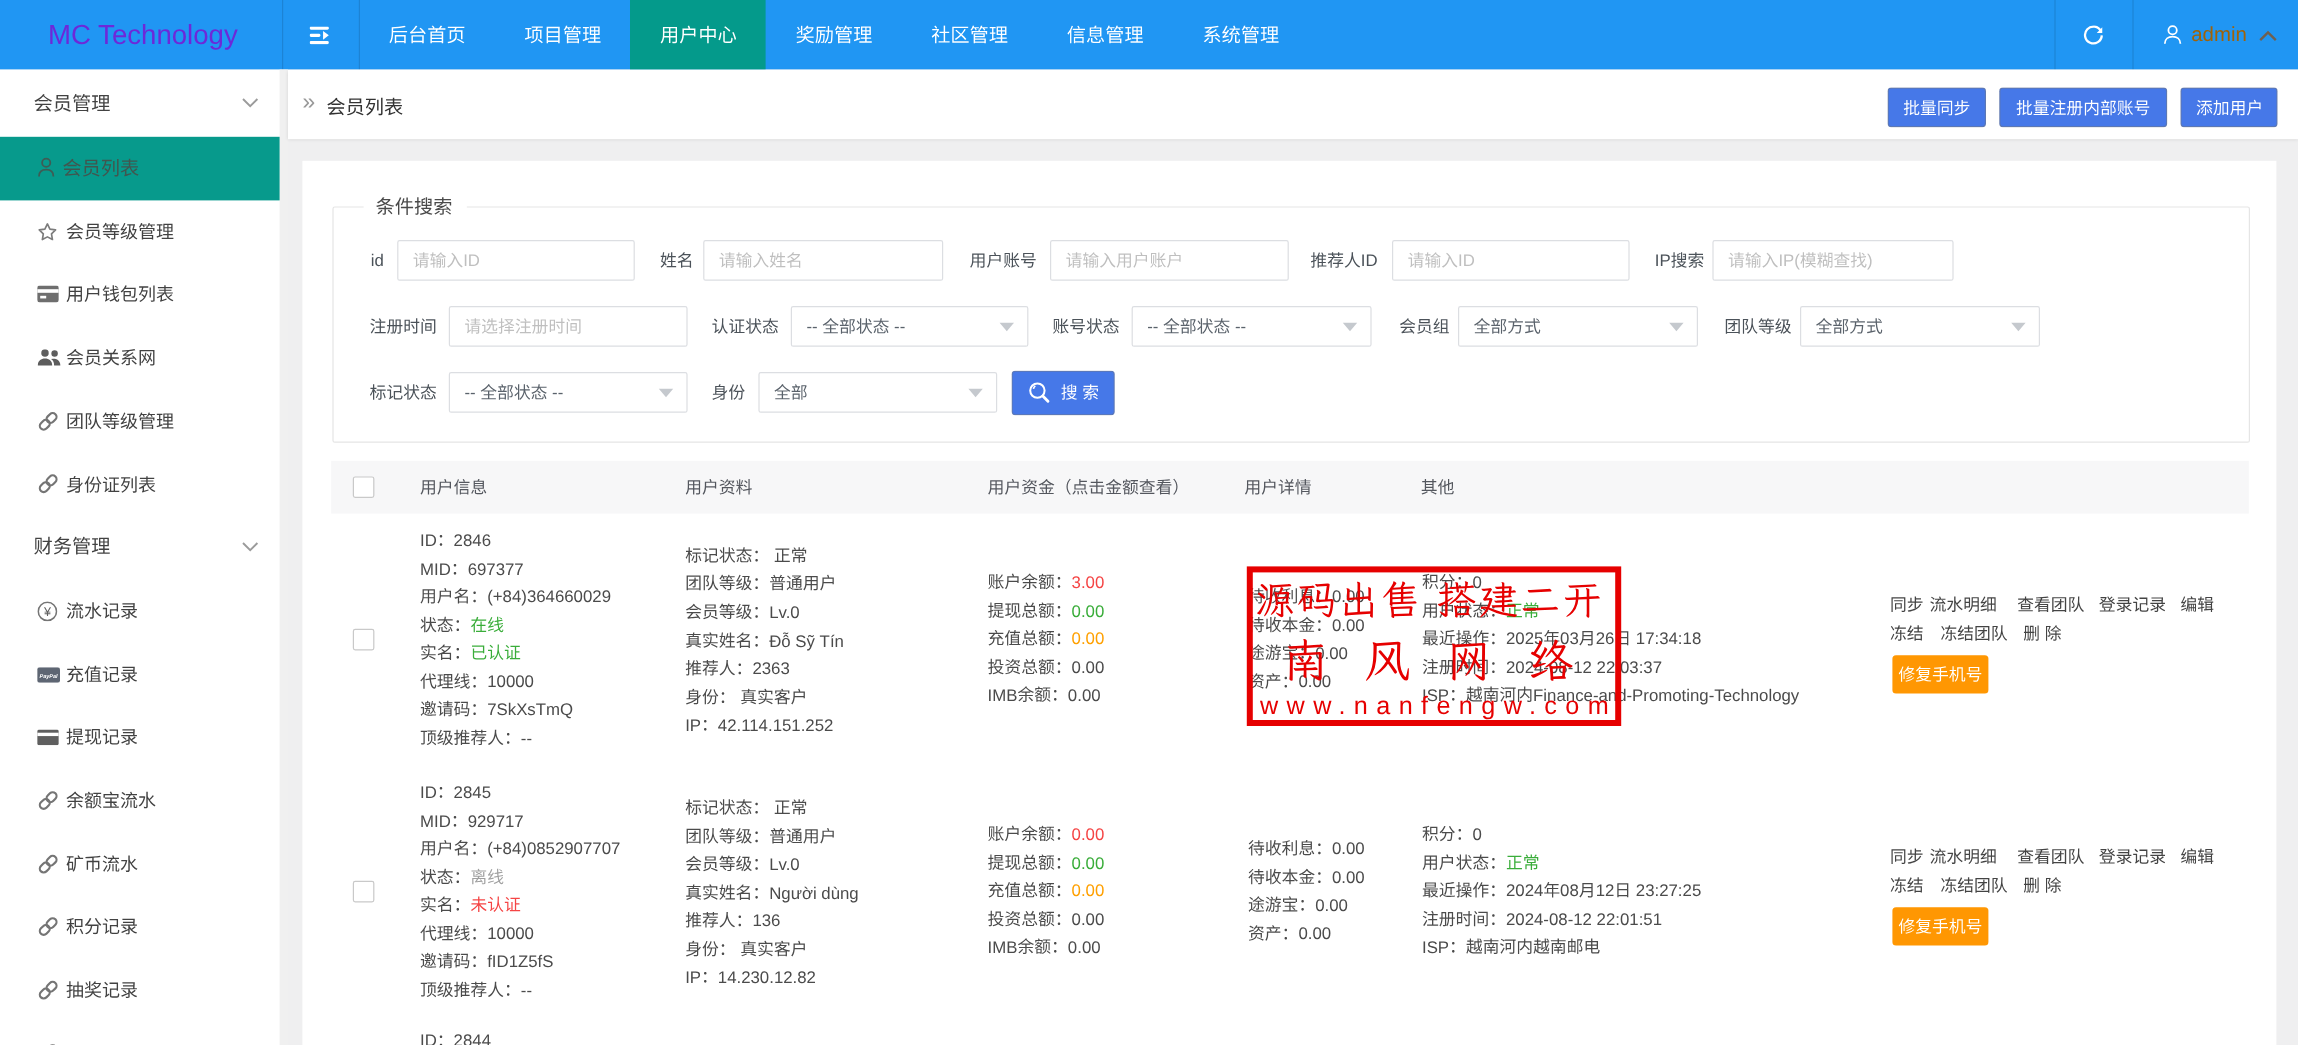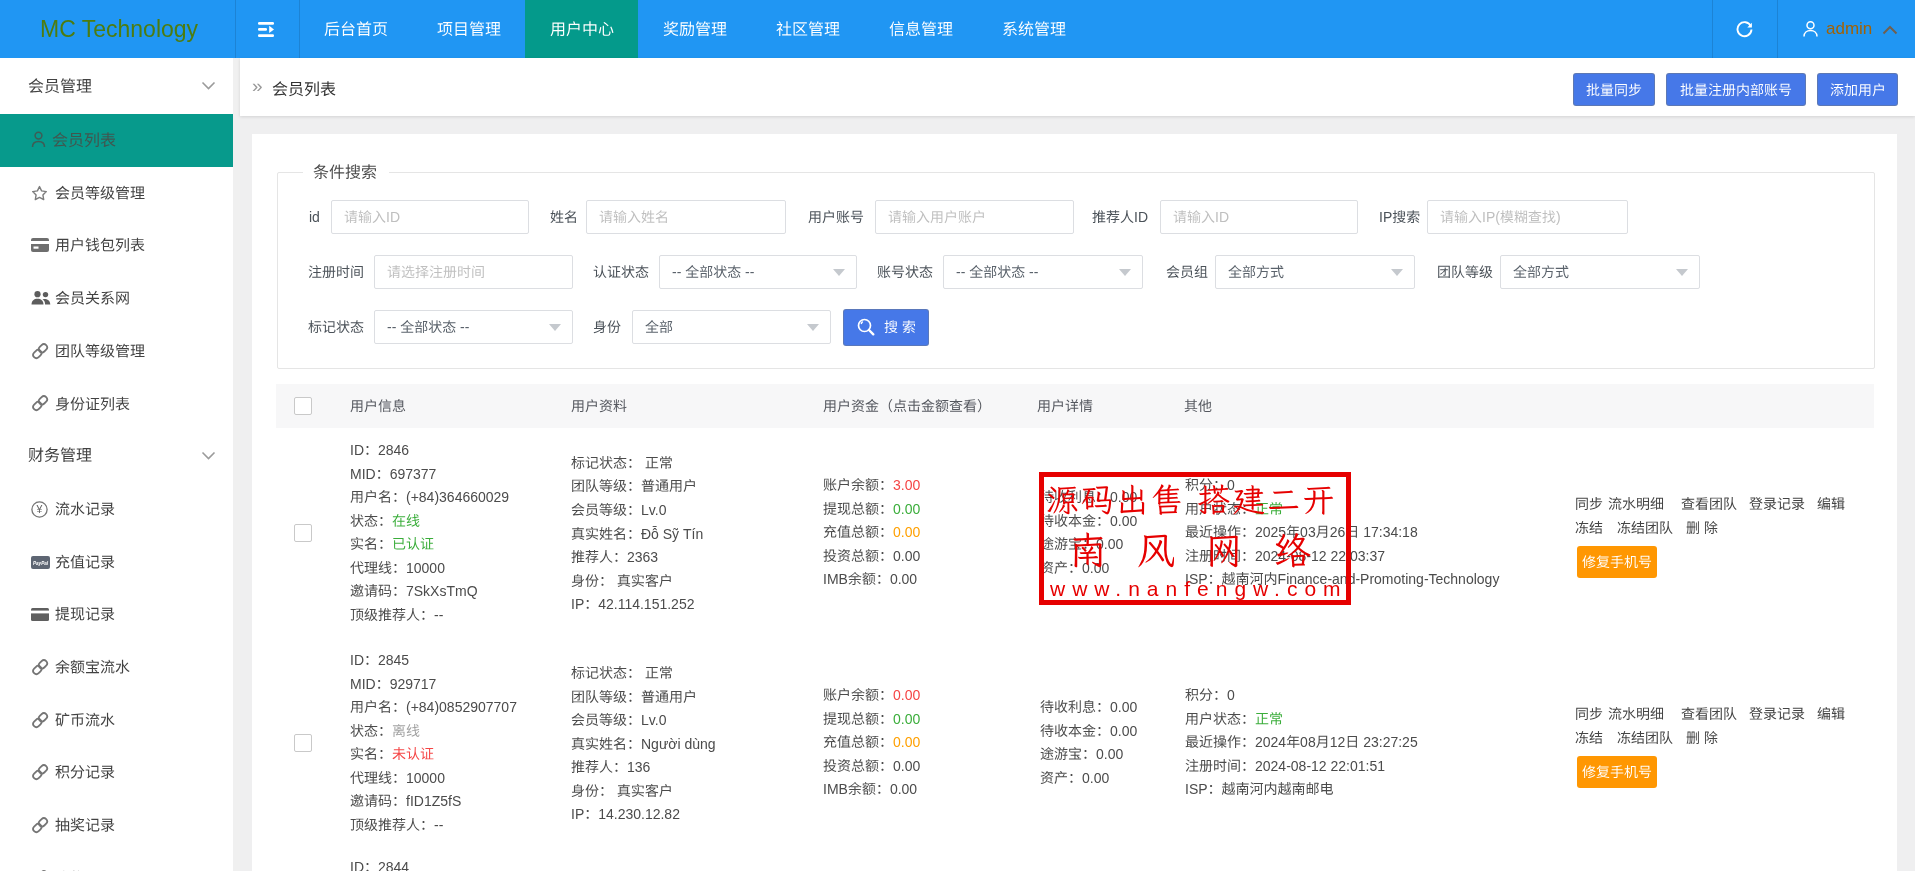--- a/index.html
+++ b/index.html
@@ -190,21 +190,21 @@
       <path id="k5EFA" d="M760 527 754 460 650 454V521ZM770 642 764 577 650 571V635ZM188 333 271 340Q261 299 247.0 255.5Q233 212 215 172Q184 179 147 179Q89 179 73.5 172.5Q58 166 58 151Q58 138 62.5 126.0Q67 114 80 114Q83 114 91 116Q108 120 124.0 122.0Q140 124 155 124Q173 124 189 121Q161 69 130.0 28.5Q99 -12 61 -53Q50 -65 45.0 -73.5Q40 -82 40 -87Q40 -93 46 -93Q55 -93 87.0 -71.0Q119 -49 162.5 -5.0Q206 39 247 106Q274 96 303 81Q433 16 582.0 -21.0Q731 -58 906 -85Q909 -86 912.0 -86.0Q915 -86 918 -86Q930 -86 942.0 -74.0Q954 -62 962.5 -48.5Q971 -35 971 -31Q971 -22 954 -20Q758 0 600.0 37.5Q442 75 317 134Q306 139 295.0 144.0Q284 149 273 153Q285 177 298.5 211.5Q312 246 324.0 279.5Q336 313 343.0 336.0Q350 359 350 360Q350 363 345.5 372.0Q341 381 330.0 389.5Q319 398 300 398Q298 398 296.0 397.5Q294 397 292 397L196 387Q229 430 259.0 479.5Q289 529 318 581Q322 587 329.5 594.5Q337 602 337 612Q337 617 325.5 631.5Q314 646 291 646Q288 646 285.0 646.0Q282 646 279 645L140 629Q134 628 128.5 628.0Q123 628 117 628Q102 628 87 631Q84 632 79 632Q73 632 73 627Q73 623 74 621Q76 617 82.0 605.5Q88 594 100.0 583.5Q112 573 131 573Q139 573 147.0 574.0Q155 575 165 576L250 587Q225 539 193.5 487.0Q162 435 123 382Q119 376 116.5 370.5Q114 365 114 360Q114 350 126.5 338.0Q139 326 152 326Q160 326 168.0 329.0Q176 332 188 333ZM650 167 926 178Q943 180 943 192Q943 201 933.5 212.0Q924 223 911.5 231.0Q899 239 889 239Q883 239 875 236Q866 232 850.0 230.0Q834 228 823 227L650 220V288L836 299Q857 301 857 314Q857 323 848.5 333.0Q840 343 828.5 350.0Q817 357 808 357Q803 357 795 354Q783 350 773.0 349.0Q763 348 755 347L650 341V404L806 413Q820 414 828.0 416.0Q836 418 836 425Q836 430 830.0 439.5Q824 449 810 464L818 530L919 536Q941 538 941 550Q941 554 934.5 564.0Q928 574 917.5 583.0Q907 592 895 592Q891 592 885 590Q878 587 867.0 585.0Q856 583 847 582L824 581L830 629Q831 637 835.0 644.0Q839 651 839 659Q839 672 825.0 684.0Q811 696 794 696Q787 696 783 695L650 687V764Q650 778 637.0 785.5Q624 793 609.0 796.0Q594 799 587 799Q577 799 577 794Q577 791 581 785Q588 776 591.0 760.5Q594 745 594 728V684L476 677H466Q447 677 426 680Q423 681 419 681Q413 681 413.0 677.0Q413 673 418.0 664.5Q423 656 428 649L433 642Q446 629 454.0 626.5Q462 624 470 624Q475 624 480.5 624.5Q486 625 493 625L593 631V567L415 557H400Q376 557 359 560Q358 560 357.0 560.5Q356 561 354 561Q349 561 349 556Q349 553 350 551Q350 550 358.0 536.0Q366 522 377 513Q381 509 388.0 508.0Q395 507 403 507Q409 507 415.0 507.5Q421 508 428 508L593 517V451L477 445Q472 445 465.5 444.5Q459 444 451 444Q444 444 437.5 444.5Q431 445 426 446Q425 446 423.5 446.5Q422 447 421 447Q415 447 415 442Q415 441 420.5 429.0Q426 417 437.0 405.5Q448 394 466 394Q471 394 477.5 394.5Q484 395 491 395L592 401V337L469 330Q462 330 454.0 329.5Q446 329 438 329Q421 329 407 332Q405 333 401 333Q396 333 396 328Q396 321 404.0 307.0Q412 293 426 285Q440 278 465 278Q470 278 474.5 278.5Q479 279 484 279L592 285L591 218L401 210H388Q378 210 366.0 210.5Q354 211 346 214Q340 216 338 216Q329 216 329 209Q329 205 332 200Q334 197 336.5 191.5Q339 186 343 181Q352 169 362 163Q365 162 369.0 161.0Q373 160 378 159Q383 159 390.0 158.5Q397 158 404 158H417L591 165V162Q591 145 590.0 130.0Q589 115 586 98Q585 96 585.0 93.0Q585 90 585 88Q585 69 596.5 60.0Q608 51 620.5 48.0Q633 45 634 45Q650 45 650 67Z"></path>
       <path id="k4E8C" d="M152 72 919 104Q930 105 937.0 109.0Q944 113 944 121Q944 132 932.0 145.0Q920 158 905.0 167.0Q890 176 881 176Q877 176 871 174Q861 171 847.5 168.5Q834 166 821 165L131 136Q125 136 119.5 135.5Q114 135 108 135Q85 135 65 140Q63 141 59 141Q52 141 52 134Q52 125 59.0 112.5Q66 100 74.0 91.0Q82 82 84 80Q96 71 120 71Q127 71 134.5 71.0Q142 71 152 72ZM271 535 755 562Q766 563 773.5 567.0Q781 571 781 578Q781 589 770.0 601.5Q759 614 745.0 623.0Q731 632 723 632Q719 632 717 631Q708 628 695.5 625.0Q683 622 672 621L251 596H238Q227 596 216.0 597.0Q205 598 194 601Q191 602 188 602Q181 602 181 595Q181 587 189.0 569.0Q197 551 211 540Q216 536 224.0 535.0Q232 534 242 534Q249 534 256.0 534.0Q263 534 271 535Z"></path>
       <path id="k5F00" d="M238 653 833 684Q859 686 859 698Q859 704 848.5 716.0Q838 728 824.0 738.0Q810 748 802.0 748.0Q794 748 784.0 744.0Q774 740 751 739L216 711H204Q178 711 167.5 714.5Q157 718 155 718Q149 718 149 712Q149 689 171 668Q179 661 180 659Q190 652 212 652H224Q231 652 238 653ZM609 578V428L402 418Q404 458 405 500V599Q405 613 390.5 620.0Q376 627 359.0 630.0Q342 633 335 633Q321 633 321 626Q321 622 327 615Q338 601 338 566Q338 455 336 415L127 405H115Q89 405 78.5 408.5Q68 412 66 412Q60 412 60.0 407.0Q60 402 66.0 385.0Q72 368 91 351Q101 344 123 344L149 345L333 354Q327 310 313 247Q289 156 240.5 85.0Q192 14 115 -47Q92 -66 92.0 -73.0Q92 -80 99 -80Q102 -80 126 -70Q193 -41 257 23Q345 111 379 250Q391 313 397 357L609 367V19Q609 -9 605.0 -26.0Q601 -43 601 -46V-51Q601 -68 612.5 -79.0Q624 -90 637.5 -95.0Q651 -100 656 -100Q675 -100 675 -74L674 371L913 382Q939 384 939 398Q939 405 928.5 417.0Q918 429 904.0 438.5Q890 448 882.0 448.0Q874 448 864.0 444.0Q854 440 831 439L674 431V542L675 608Q675 619 665.0 627.0Q655 635 641.0 639.0Q627 643 615.5 645.0Q604 647 601 647Q589 647 589 640Q589 636 593 632Q609 612 609 578Z"></path>
       <path id="k5357" d="M463 344Q463 349 450.0 365.0Q437 381 419.0 399.5Q401 418 385.0 432.0Q369 446 363 446Q351 446 341.5 433.0Q332 420 332.0 415.0Q332 410 339 403Q359 384 376.0 365.5Q393 347 406 328Q411 321 415.5 316.5Q420 312 426 312Q428 312 437.0 316.5Q446 321 454.5 328.5Q463 336 463 344ZM518 134 742 143Q765 145 765 158Q765 167 756.5 178.0Q748 189 735.5 196.5Q723 204 712 204Q705 204 697 201Q686 197 674.0 195.0Q662 193 645 192L517 186L516 260L697 267Q702 267 707.5 269.5Q713 272 713 279Q713 283 706.5 293.0Q700 303 689.5 312.0Q679 321 667 321Q664 321 658 319Q641 313 616 312L559 309Q573 323 592.0 344.5Q611 366 625.5 386.0Q640 406 640 413Q640 423 630.0 434.5Q620 446 608.0 454.5Q596 463 588 463Q581 463 578 450Q577 441 571.5 424.5Q566 408 549.5 379.5Q533 351 496 306L343 299H336Q324 299 312.5 300.5Q301 302 289 304H287Q280 304 280 299Q280 296 281 294Q284 285 288.5 278.5Q293 272 300 265Q301 263 305 259Q311 252 327 252Q332 252 339.5 252.5Q347 253 355 253L459 257V184L313 177H301Q275 177 252 183Q250 184 246 184Q237 184 237 176Q237 175 242.5 162.0Q248 149 261.0 137.0Q274 125 296 125Q301 125 308.5 125.5Q316 126 325 126L459 132V92Q459 64 457.0 46.5Q455 29 452 12Q452 11 451.5 9.5Q451 8 451 6Q451 -4 461.0 -13.0Q471 -22 483.5 -28.0Q496 -34 503 -34Q512 -34 516.0 -28.0Q520 -22 520 -15ZM787 481V-9Q752 1 716.5 13.5Q681 26 640 45Q621 53 613 53Q603 53 603 46Q603 36 620.0 19.5Q637 3 663.5 -16.0Q690 -35 718.5 -52.0Q747 -69 770.5 -80.0Q794 -91 805 -91Q818 -91 835.5 -77.0Q853 -63 853 -31Q853 -24 852.5 -15.5Q852 -7 852 3L853 483Q853 486 856.0 491.0Q859 496 859 502Q859 513 846.5 524.0Q834 535 813 535H801L520 520L523 626L860 646Q884 648 884 660Q884 666 876.0 677.0Q868 688 855.5 697.0Q843 706 830 706Q823 706 815 703Q804 699 792.0 697.0Q780 695 763 694L525 680L528 779Q528 793 517.5 801.5Q507 810 493.0 815.0Q479 820 468.5 821.5Q458 823 457 823Q450 823 450 818Q450 814 451 812Q459 796 461.0 782.5Q463 769 463 753L462 677L193 661Q186 661 179.0 660.5Q172 660 166 660Q145 660 129 664Q127 665 123 665Q117 665 117 659Q117 655 118 653Q124 634 137.5 619.5Q151 605 172 605Q179 605 188.5 605.5Q198 606 210 607L462 622L460 517L228 504Q194 521 176.0 528.0Q158 535 150.0 535.0Q142 535 142 528Q142 522 145 514Q152 493 154.5 473.0Q157 453 157 427V412L152 52Q152 31 150.5 11.5Q149 -8 146 -33Q145 -38 145.0 -42.5Q145 -47 145 -51Q145 -67 156.5 -77.0Q168 -87 181.5 -91.5Q195 -96 199 -96Q217 -96 217 -71L220 451Z"></path>
       <path id="k98CE" d="M553 335Q583 387 623.5 477.0Q664 567 664 579Q663 602 625.0 619.0Q587 636 588 613V607Q589 588 581 560Q560 485 510 391Q450 466 366 564Q358 572 343.5 574.5Q329 577 314 555Q309 547 308.5 544.0Q308 541 313 532Q397 438 479 334Q422 237 361.5 172.5Q301 108 239 55Q224 42 224 34Q224 28 232.5 28.0Q241 28 254 35Q374 100 456 197Q487 235 518 281Q602 165 652 79Q663 62 673.0 60.0Q683 58 699 68Q729 88 708 117Q637 225 560 326ZM732 760 270 726Q206 750 193.5 750.0Q181 750 181 742Q181 737 183.5 731.5Q186 726 193.0 709.0Q200 692 200 664Q200 429 182 292Q156 102 60 -40Q35 -78 35.0 -86.5Q35 -95 38.0 -95.0Q41 -95 61 -81Q119 -37 167 48Q239 172 256 341Q271 517 271 667V669L719 700L712 395V373Q712 185 777 46Q808 -18 845.0 -54.5Q882 -91 921 -91Q956 -91 963 -44Q975 46 975 144Q975 185 964 185Q955 185 948 153Q917 -11 900 -11Q895 -11 891 -7Q839 48 808.5 148.5Q778 249 778 370V394L787 704Q787 708 789.5 712.0Q792 716 792.0 727.0Q792 738 775.0 749.0Q758 760 743 760Z"></path>
       <path id="k7F51" d="M471 579V583Q471 596 460.5 604.0Q450 612 437.0 616.0Q424 620 415 620Q405 620 405 613Q405 611 406 609Q411 592 411 579V575Q401 492 376 409Q344 456 319.0 487.0Q294 518 286 518Q280 518 268.0 509.0Q256 500 256 491Q256 487 258.5 483.0Q261 479 264 474Q285 449 308.5 416.5Q332 384 356 346Q331 277 300.5 215.0Q270 153 238 106Q228 90 228 80Q228 72 234 72Q245 72 271.5 101.5Q298 131 329.5 181.0Q361 231 388 293Q403 268 417.5 242.5Q432 217 445 192Q454 175 464.0 175.0Q474 175 487.5 186.5Q501 198 501 209Q501 213 495.0 225.0Q489 237 470.5 267.0Q452 297 413 354Q454 466 471 579ZM642 595V587Q639 547 632.0 506.5Q625 466 615 425Q578 472 558.0 494.5Q538 517 529.5 524.0Q521 531 516 531Q509 531 498 522Q493 517 489.5 513.0Q486 509 486 504Q486 497 496 486Q539 437 596 358Q568 268 527.0 187.0Q486 106 439 47Q425 29 425 18Q425 10 432 10Q445 10 479.0 46.0Q513 82 555.0 148.5Q597 215 633 306Q653 276 672.0 247.0Q691 218 704 193Q715 174 725 174Q737 174 750.0 186.0Q763 198 763 208Q763 215 753.0 232.0Q743 249 728.5 270.5Q714 292 698.5 313.0Q683 334 671.0 350.0Q659 366 656 370Q675 425 685.5 474.5Q696 524 700.5 557.5Q705 591 705 597Q705 610 691.0 617.5Q677 625 662.5 629.0Q648 633 646 633Q637 633 637 627Q637 623 638 621Q642 608 642 595ZM793 678 787 -6Q765 -1 733.0 12.0Q701 25 671 40Q652 49 643.0 49.0Q634 49 634.0 42.0Q634 35 647.5 19.5Q661 4 682.0 -14.5Q703 -33 727.0 -50.5Q751 -68 772.5 -79.5Q794 -91 808 -91Q825 -91 839.0 -75.5Q853 -60 853 -41Q853 -32 851.5 -22.5Q850 -13 850 -4L857 680Q857 684 859.5 688.5Q862 693 862 699Q862 700 859.5 709.0Q857 718 847.5 727.0Q838 736 817 736H804L212 698Q159 721 142 721Q130 721 130 712Q130 704 136 695Q142 684 144.0 669.0Q146 654 146 639L145 32Q145 3 139 -27Q138 -31 138 -37Q138 -58 150.0 -69.0Q162 -80 175.0 -83.5Q188 -87 189 -87Q209 -87 209 -60V642Z"></path>
       <path id="k7EDC" d="M772 182 758 7 562 1 551 171ZM581 615 753 629Q715 539 658 463Q607 515 558 582Q574 603 581 615ZM789 237 549 224Q504 238 486 240Q587 302 662 381Q743 307 834.0 248.0Q925 189 936.0 189.0Q947 189 976 214Q987 224 987.0 231.5Q987 239 970 247Q820 312 698 423Q767 507 820 624Q822 627 828.0 633.5Q834 640 834.0 651.0Q834 662 820.5 674.5Q807 687 791 687H784Q781 687 776 686L616 672Q623 683 643.5 722.5Q664 762 664 771Q664 790 623 804Q608 809 602 809Q591 809 591 799V790Q591 746 530.5 639.0Q470 532 413 464Q391 437 391.0 428.0Q391 419 398.5 419.0Q406 419 426 436Q478 479 525 539Q572 475 623 420Q531 314 407 228Q387 214 387 204Q387 197 399.0 197.0Q411 197 440.0 213.5Q469 230 471 231Q471 230 471.5 229.5Q472 229 480.0 212.5Q488 196 489 175L502 8Q504 -12 504 -27L503 -51V-59Q503 -72 516.5 -84.5Q530 -97 551 -97Q567 -97 567 -76V-72L566 -54L812 -48Q826 -47 834.5 -46.0Q843 -45 843.0 -37.0Q843 -29 817 6L838 180Q839 184 842.5 189.0Q846 194 846.0 201.0Q846 208 832.5 223.0Q819 238 799 238ZM236 81 136 46Q108 39 93 38L82 37Q73 37 73 33Q74 25 83.5 10.0Q93 -5 105.5 -18.0Q118 -31 125 -31Q150 -30 293.0 48.5Q436 127 434 149Q433 152 424.5 151.5Q416 151 367.5 130.5Q319 110 236 81ZM286 281Q258 276 235 272Q334 415 428 579Q431 586 431 593Q430 615 393 637Q380 645 374.5 645.0Q369 645 368.0 630.0Q367 615 365 606Q358 575 284 453L280 447Q252 466 207 491L183 504Q250 600 280 654Q313 712 319 737Q319 758 281 781Q267 789 262 789Q254 789 254 778V768Q254 746 236.0 700.0Q218 654 133 531Q130 532 126 534Q107 541 97.5 539.0Q88 537 81.0 521.5Q74 506 76.0 498.0Q78 490 95 482Q171 449 248 395Q209 329 163 261Q147 260 131 262L118 263Q109 264 108 255Q108 253 112.5 236.5Q117 220 134 197Q140 191 150.0 190.0Q160 189 220.5 206.0Q281 223 342.5 248.5Q404 274 405 288Q406 296 393.0 297.0Q380 298 356.5 293.5Q333 289 286 281Z"></path>
     </defs>
   </svg>
 <div class="abs nav"></div>
-<div class="abs" style="left:40px;top:14px;color:#4d7c0f;font-size:23px;height:30px;line-height:30px;">MC Technology</div>
+<div class="abs" style="left:40px;top:14px;color:#6d28d9;font-size:23px;height:30px;line-height:30px;">MC Technology</div>
 <div class="abs navline" style="left:235px;"></div>
 <div class="abs navline" style="left:299px;"></div>
 <svg class="abs" style="left:258px;top:22px;" width="17" height="15" viewBox="0 0 17 15">
 <g fill="#fff">
       <rect x="0" y="0" width="16" height="2.7" rx="1.2"></rect>
       <rect x="0" y="6.1" width="9" height="2.7" rx="1.2"></rect>
       <path d="M11.2 3.8 L16 7.45 L11.2 11.1 Z"></path>
       <rect x="0" y="12.2" width="16" height="2.7" rx="1.2"></rect>
     </g>
   </svg>

